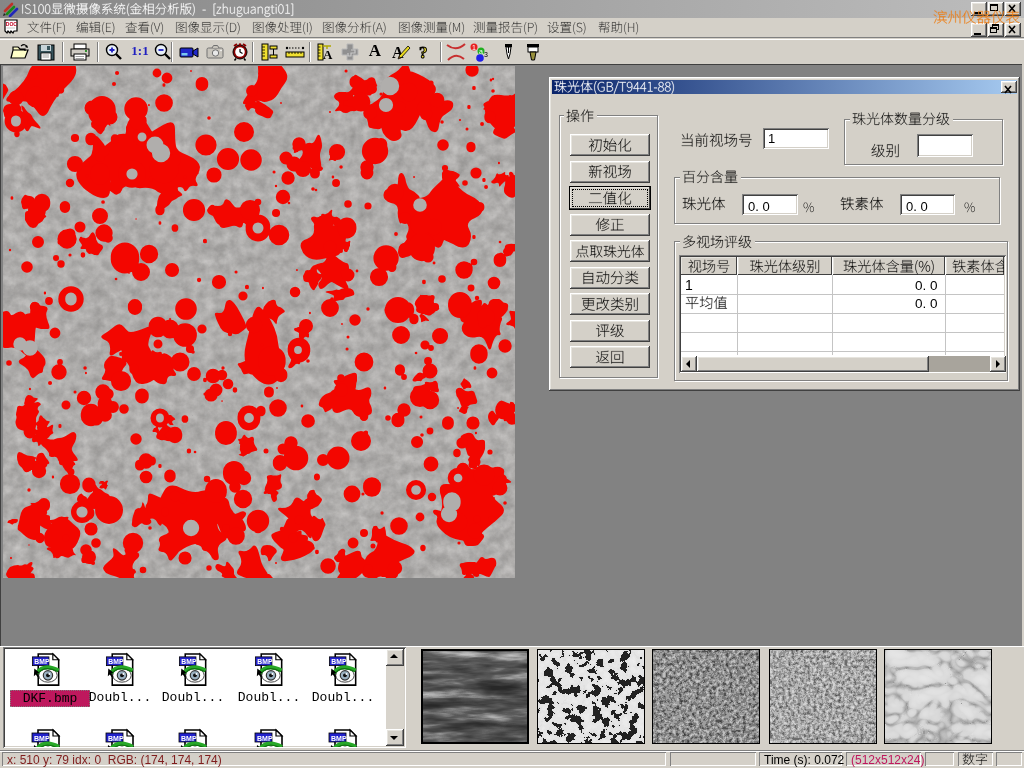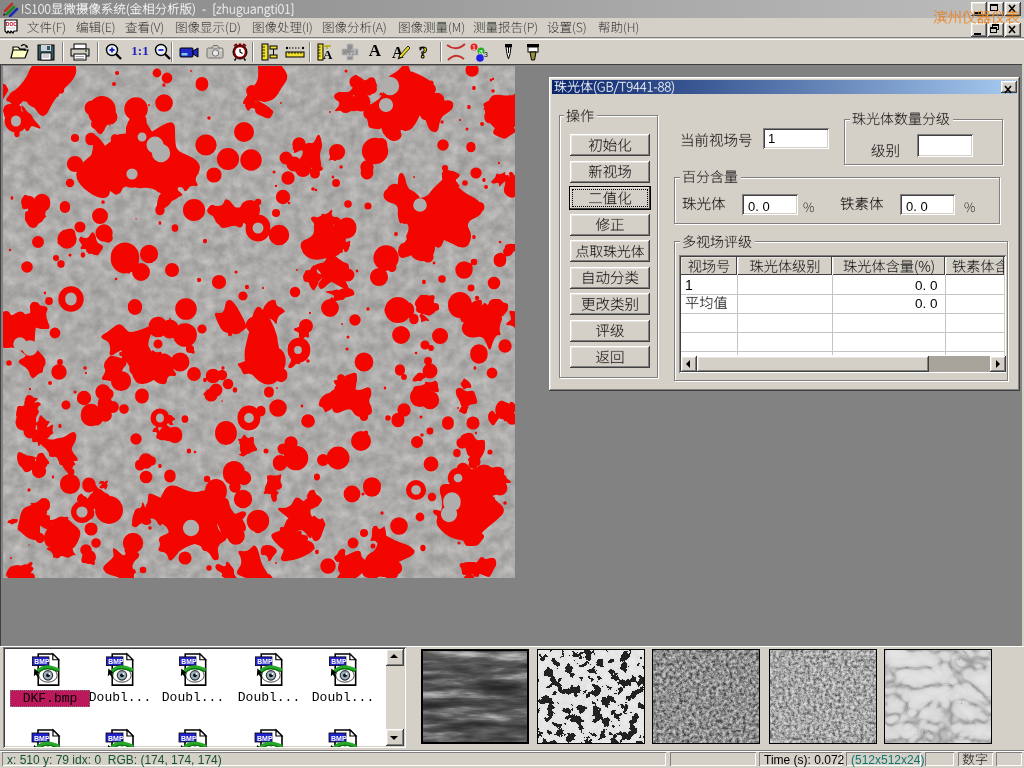--- a/index.html
+++ b/index.html
@@ -485,23 +485,23 @@
     <rect width="106" height="93" filter="url(#t5)"></rect>
   </svg>
 <div style="position:absolute;left:0;top:750px;width:1024px;height:18px;background:#d4d0c8;box-shadow:inset 0 1px 0 #808080,inset 0 2px 0 #fff;"></div>
 <div style="position:absolute;left:2px;top:752px;width:664px;height:14px;box-shadow:inset 1px 1px 0 #808080,inset -1px -1px 0 #fff;"></div>
 <div style="position:absolute;left:670px;top:752px;width:86px;height:14px;box-shadow:inset 1px 1px 0 #808080,inset -1px -1px 0 #fff;"></div>
 <div style="position:absolute;left:759px;top:752px;width:83px;height:14px;box-shadow:inset 1px 1px 0 #808080,inset -1px -1px 0 #fff;"></div>
 <div style="position:absolute;left:846px;top:752px;width:75px;height:14px;box-shadow:inset 1px 1px 0 #808080,inset -1px -1px 0 #fff;"></div>
 <div style="position:absolute;left:925px;top:752px;width:29px;height:14px;box-shadow:inset 1px 1px 0 #808080,inset -1px -1px 0 #fff;"></div>
 <div style="position:absolute;left:958px;top:752px;width:35px;height:14px;box-shadow:inset 1px 1px 0 #808080,inset -1px -1px 0 #fff;"></div>
 <div style="position:absolute;left:996px;top:752px;width:26px;height:14px;box-shadow:inset 1px 1px 0 #808080,inset -1px -1px 0 #fff;"></div>
-<div style="position:absolute;left:7px;top:753px;font:12px 'Liberation Sans',sans-serif;color:#14532d;">x: 510 y: 79 idx: 0&nbsp; RGB: (174, 174, 174)</div>
+<div style="position:absolute;left:7px;top:753px;font:12px 'Liberation Sans',sans-serif;color:#7f1d1d;">x: 510 y: 79 idx: 0&nbsp; RGB: (174, 174, 174)</div>
 <div style="position:absolute;left:764px;top:753px;font:12px 'Liberation Sans',sans-serif;color:#000;">Time (s): 0.072</div>
-<div style="position:absolute;left:851px;top:753px;font:12px 'Liberation Sans',sans-serif;color:#0f766e;">(512x512x24)</div>
+<div style="position:absolute;left:851px;top:753px;font:12px 'Liberation Sans',sans-serif;color:#be185d;">(512x512x24)</div>
 <svg style="position:absolute;left:0;top:0;pointer-events:none" width="1024" height="768">
     <g transform="translate(21 13.5) scale(0.0125 -0.0125)" fill="#fff" stroke="#fff" stroke-width="30">
       <use href="#q0" x="0"></use>
       <use href="#q1" x="257"></use>
       <use href="#q2" x="826"></use>
       <use href="#q3" x="1347"></use>
       <use href="#q3" x="1868"></use>
       <use href="#q4" x="2389"></use>
       <use href="#q5" x="3389"></use>
       <use href="#q6" x="4389"></use>

